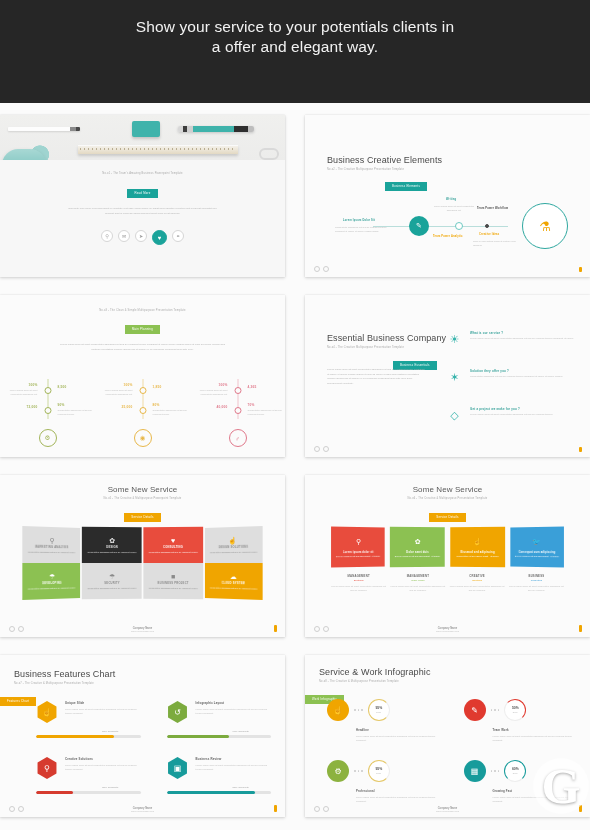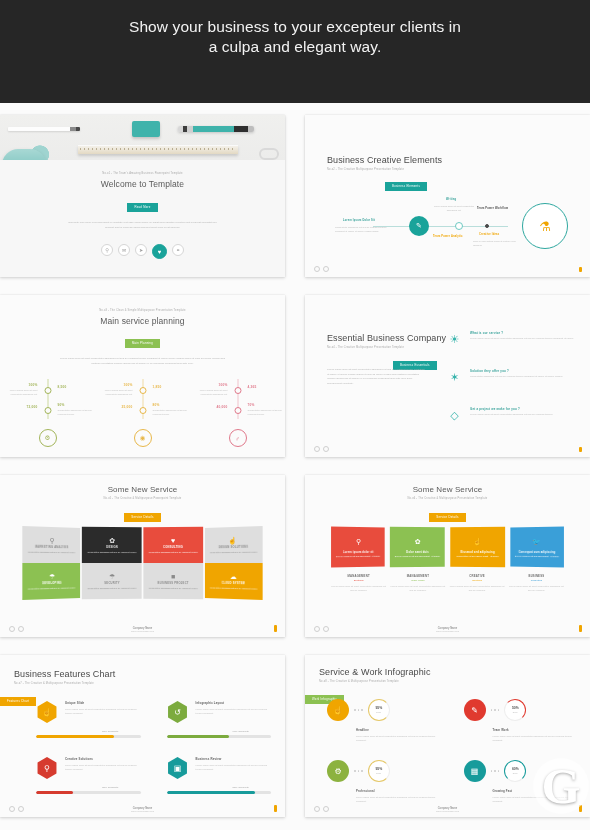--- a/index.html
+++ b/index.html
@@ -310,40 +310,39 @@
     line-height: 1;
   }
 </style>
 </head>
 <body>
 
 <div class="page">
 
   <div class="banner">
     <div class="banner-text">
-      <span>Show your business to your excepteur clients in</span>
-      <span class="banner-sub">a culpa and elegant way.</span>
+      <span>Show your service to your potentials clients in</span>
+      <span class="banner-sub">a offer and elegant way.</span>
     </div>
   </div>
 
   <div class="grid">
 
     <div class="slide">
       <div class="slide-inner">
         <div class="s1-photo">
           <div class="pencil"></div>
           <div class="eraser"></div>
           <div class="penA"></div>
           <div class="ruler"></div>
           <div class="mouse"></div>
           <div class="clip"></div>
         </div>
         <div class="s1-content">
           <div class="s-kicker s1-kicker">No.o1 - The Team's Amazing Business Powerpoint Template</div>
-          <div class="s-title s1-h">Welcome to Template</div>
           <div class="s1-btn"><span class="btn teal">Read More</span></div>
           <div class="s-body s1-p">Duis aute irure dolor in reprehenderit in voluptate velit esse cillum dolore eu fugiat nulla pariatur excepteur sint occaecat cupidatat non proident sunt in culpa qui officia deserunt mollit anim id est laborum.</div>
           <div class="soc-row">
             <div class="soc">⚲</div>
             <div class="soc">✉</div>
             <div class="soc">➤</div>
             <div class="soc active">♥</div>
             <div class="soc">⚭</div>
           </div>
         </div>
@@ -384,21 +383,20 @@
           </div>
           <div class="foot-badge sm"></div>
         </div>
       </div>
     </div>
 
     <div class="slide">
       <div class="slide-inner">
         <div class="s3-top">
           <div class="s-kicker">No.o3 - The Clean &amp; Simple Multipurpose Presentation Template</div>
-          <div class="s-title s3-h">Main service planning</div>
           <div style="margin-top:4px"><span class="btn green">Main Planning</span></div>
           <div class="s-body s3-p">Lorem ipsum dolor sit amet consectetur adipiscing elit sed do eiusmod tempor incididunt ut labore dolore magna aliqua ut enim ad minim veniam quis nostrud exercitation ullamco laboris nisi ut aliquip ex ea commodo consequat duis aute irure.</div>
         </div>
 
         <div class="s3-cols">
 
           <div class="tl">
             <div class="tl-axis" style="background:#cdd9a0"></div>
             <div class="tl-dot" style="top:10px;border-color:#a3b55a"></div>
             <div class="tl-dot" style="top:30px;border-color:#a3b55a"></div>

